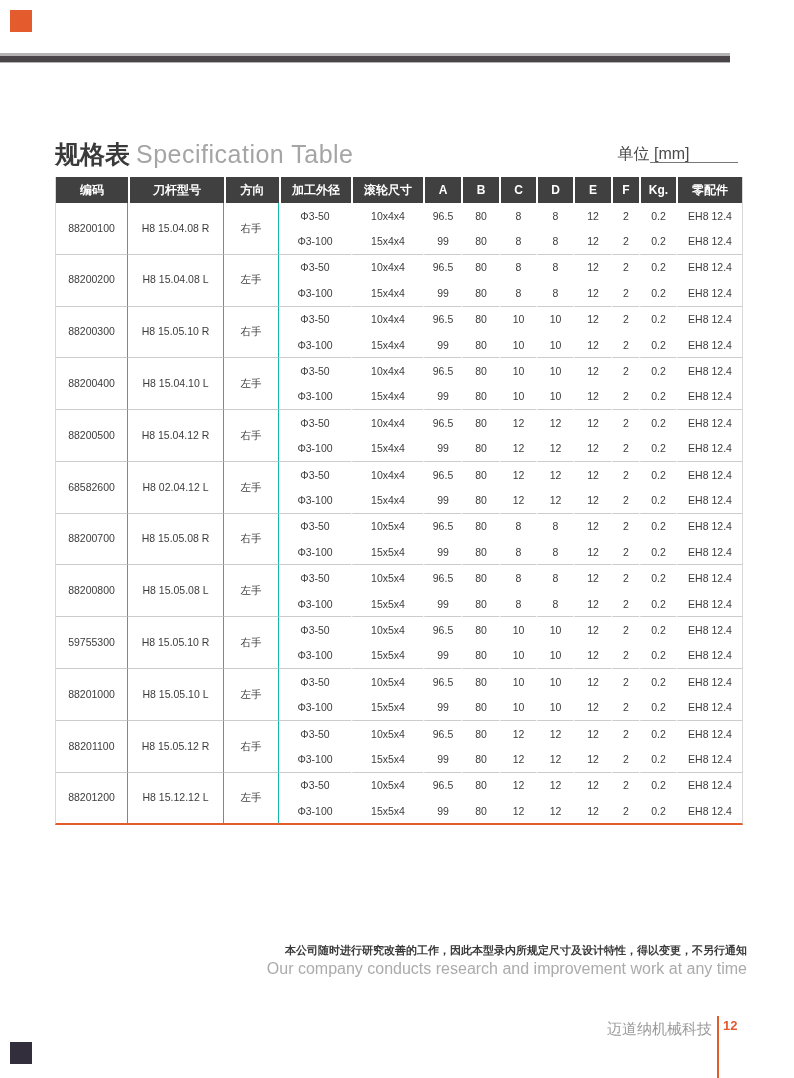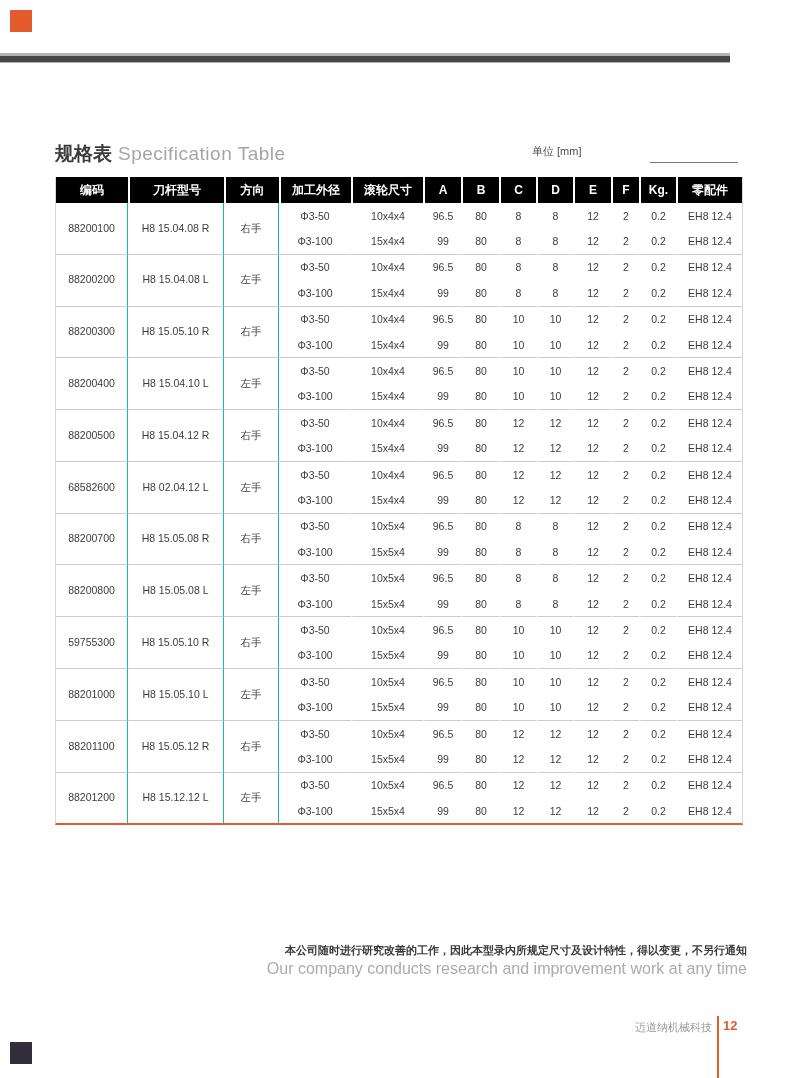--- a/index.html
+++ b/index.html
@@ -13,54 +13,54 @@
   
   .corner-top    { position:absolute; left:10px; top:10px;   width:22px; height:22px; background:#E45B2D; }
   .corner-bottom { position:absolute; left:10px; top:1042px; width:22px; height:22px; background:#322E3C; }
   
   .top-rule {
     position:absolute; left:0; top:53px; width:730px; height:10px;
     box-sizing:border-box; background:#4A4549;
     border-top:3px solid #B5B2B4; border-bottom:1px solid #B5B2B4;
   }
   
-  .title { position:absolute; left:55px; top:142px; font-size:19px; line-height:24px; white-space:nowrap; }
+  .title { position:absolute; left:55px; top:142px; font-size:25px; line-height:24px; white-space:nowrap; }
   .title .zh { font-weight:bold; color:#3A3A3A; }
   .title .en { font-weight:normal; color:#A5A5A5; margin-left:6px; letter-spacing:0.5px; }
-  .unit { position:absolute; left:532px; top:144px; width:177px; text-align:left; font-size:11px; color:#4A4A4A; }
+  .unit { position:absolute; left:565px; top:144px; width:177px; text-align:center; font-size:16px; color:#4A4A4A; }
   .unit-rule { position:absolute; left:650px; top:162px; width:88px; height:1px; background:#777; }
   
   .tablewrap { position:absolute; left:55px; top:177px; }
   table.spec {
     border-collapse:separate; border-spacing:0; table-layout:fixed;
     width:686px; font-size:10.5px; color:#3C3C3C;
     border-left:1px solid #D8D8D8; border-right:1px solid #D8D8D8;
     border-bottom:2px solid #E45B2D;
   }
   table.spec th {
-    background:#000000; color:#fff; font-size:12px; font-weight:bold;
+    background:#404040; color:#fff; font-size:12px; font-weight:bold;
     height:26px; padding:0; text-align:center; border-left:2px solid #fff;
     overflow:hidden; white-space:nowrap;
   }
   table.spec th.h0 { border-left:none; }
   table.spec td {
     height:25.4px; padding:0; text-align:center; vertical-align:middle;
     overflow:hidden; white-space:nowrap; background:#fff;
   }
   td.span-cell { border-right:1px solid #14b8a6; vertical-align:top; line-height:25.4px;margin-top:19px; }
   td.rc  { border-left:2px solid #fff; }
   td.rc0 { border-left:none; }
   td.alt { background:#E2E2E2; }
   td.gtop { border-top:1px solid #CCC; }
   
   .disclaimer { position:absolute; left:161px; top:941px; width:586px; text-align:right; }
   .disclaimer .zh { font-size:11px; font-weight:bold; color:#3A3A3A; line-height:18px; }
   .disclaimer .en { font-size:16px; color:#ABABAB; line-height:19px; }
   
-  .footer-company { position:absolute; left:460px; top:1020px; width:252px; text-align:right; font-size:11px; color:#9B9B9B; }
+  .footer-company { position:absolute; left:460px; top:1020px; width:252px; text-align:right; font-size:15px; color:#9B9B9B; }
   .footer-line { position:absolute; left:717px; top:1016px; width:2px; height:62px; background:#E45B2D; }
   .page-number { position:absolute; left:723px; top:1018px; font-size:13px; font-weight:bold; color:#E45B2D; }
 </style>
 </head>
 <body>
 
 <div class="page">
 
   <div class="corner-top"></div>
   <div class="top-rule"></div>

